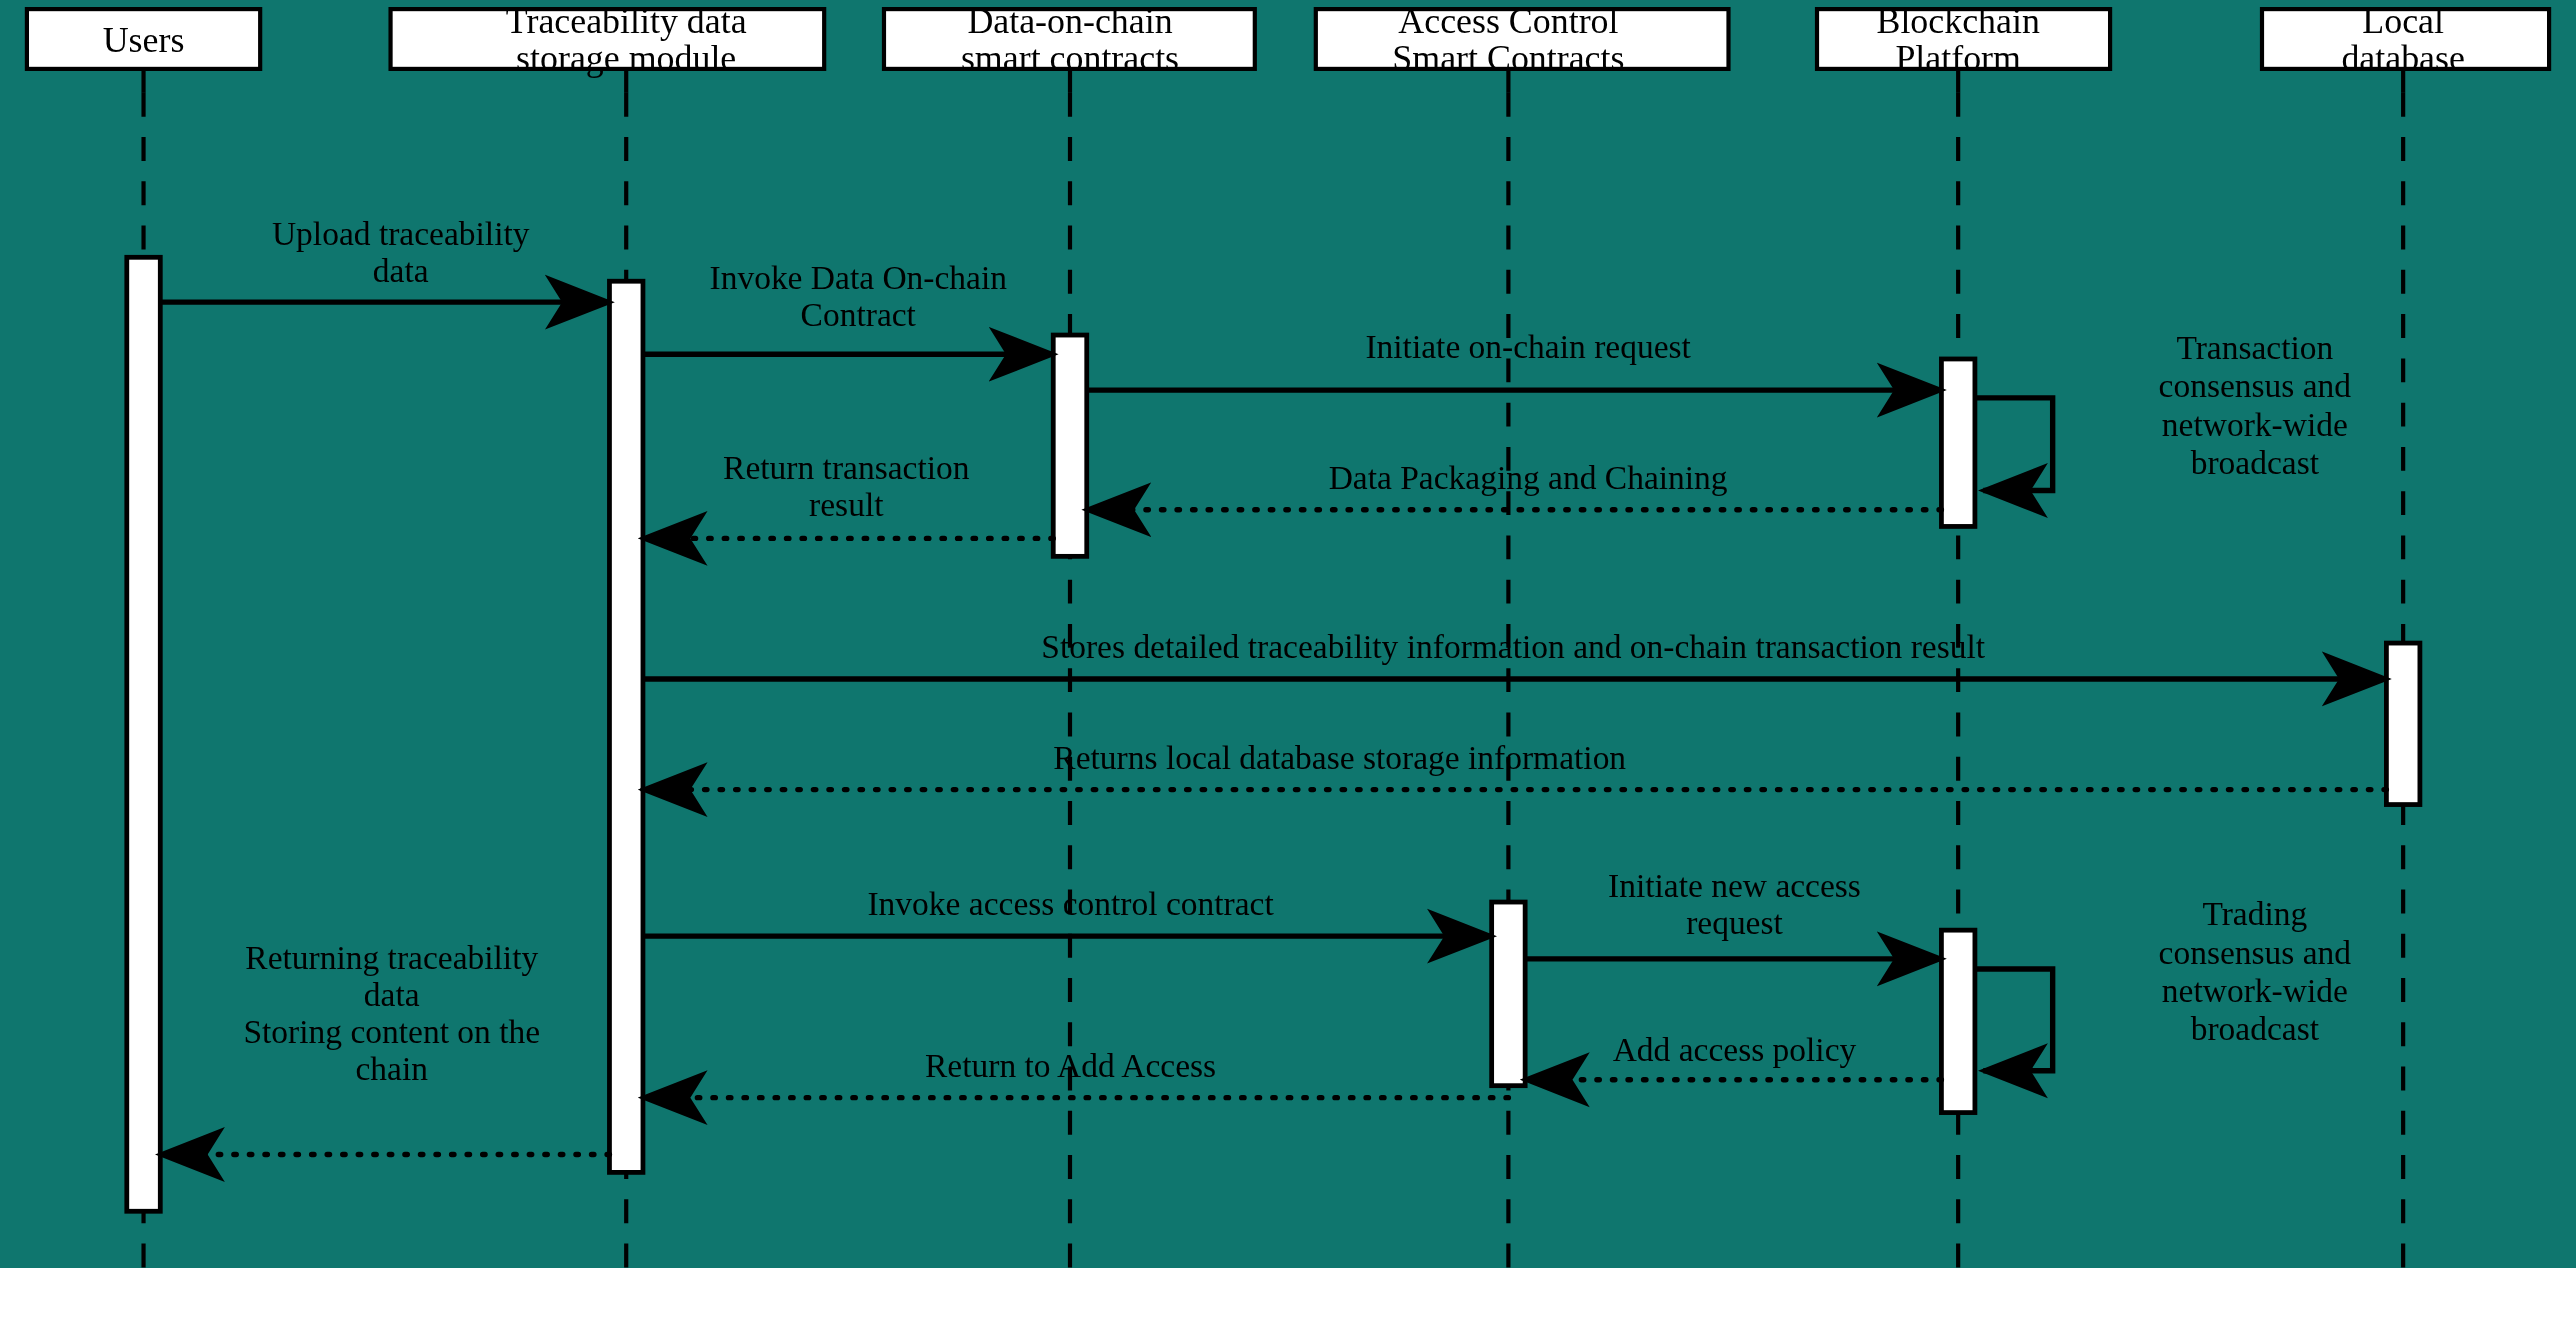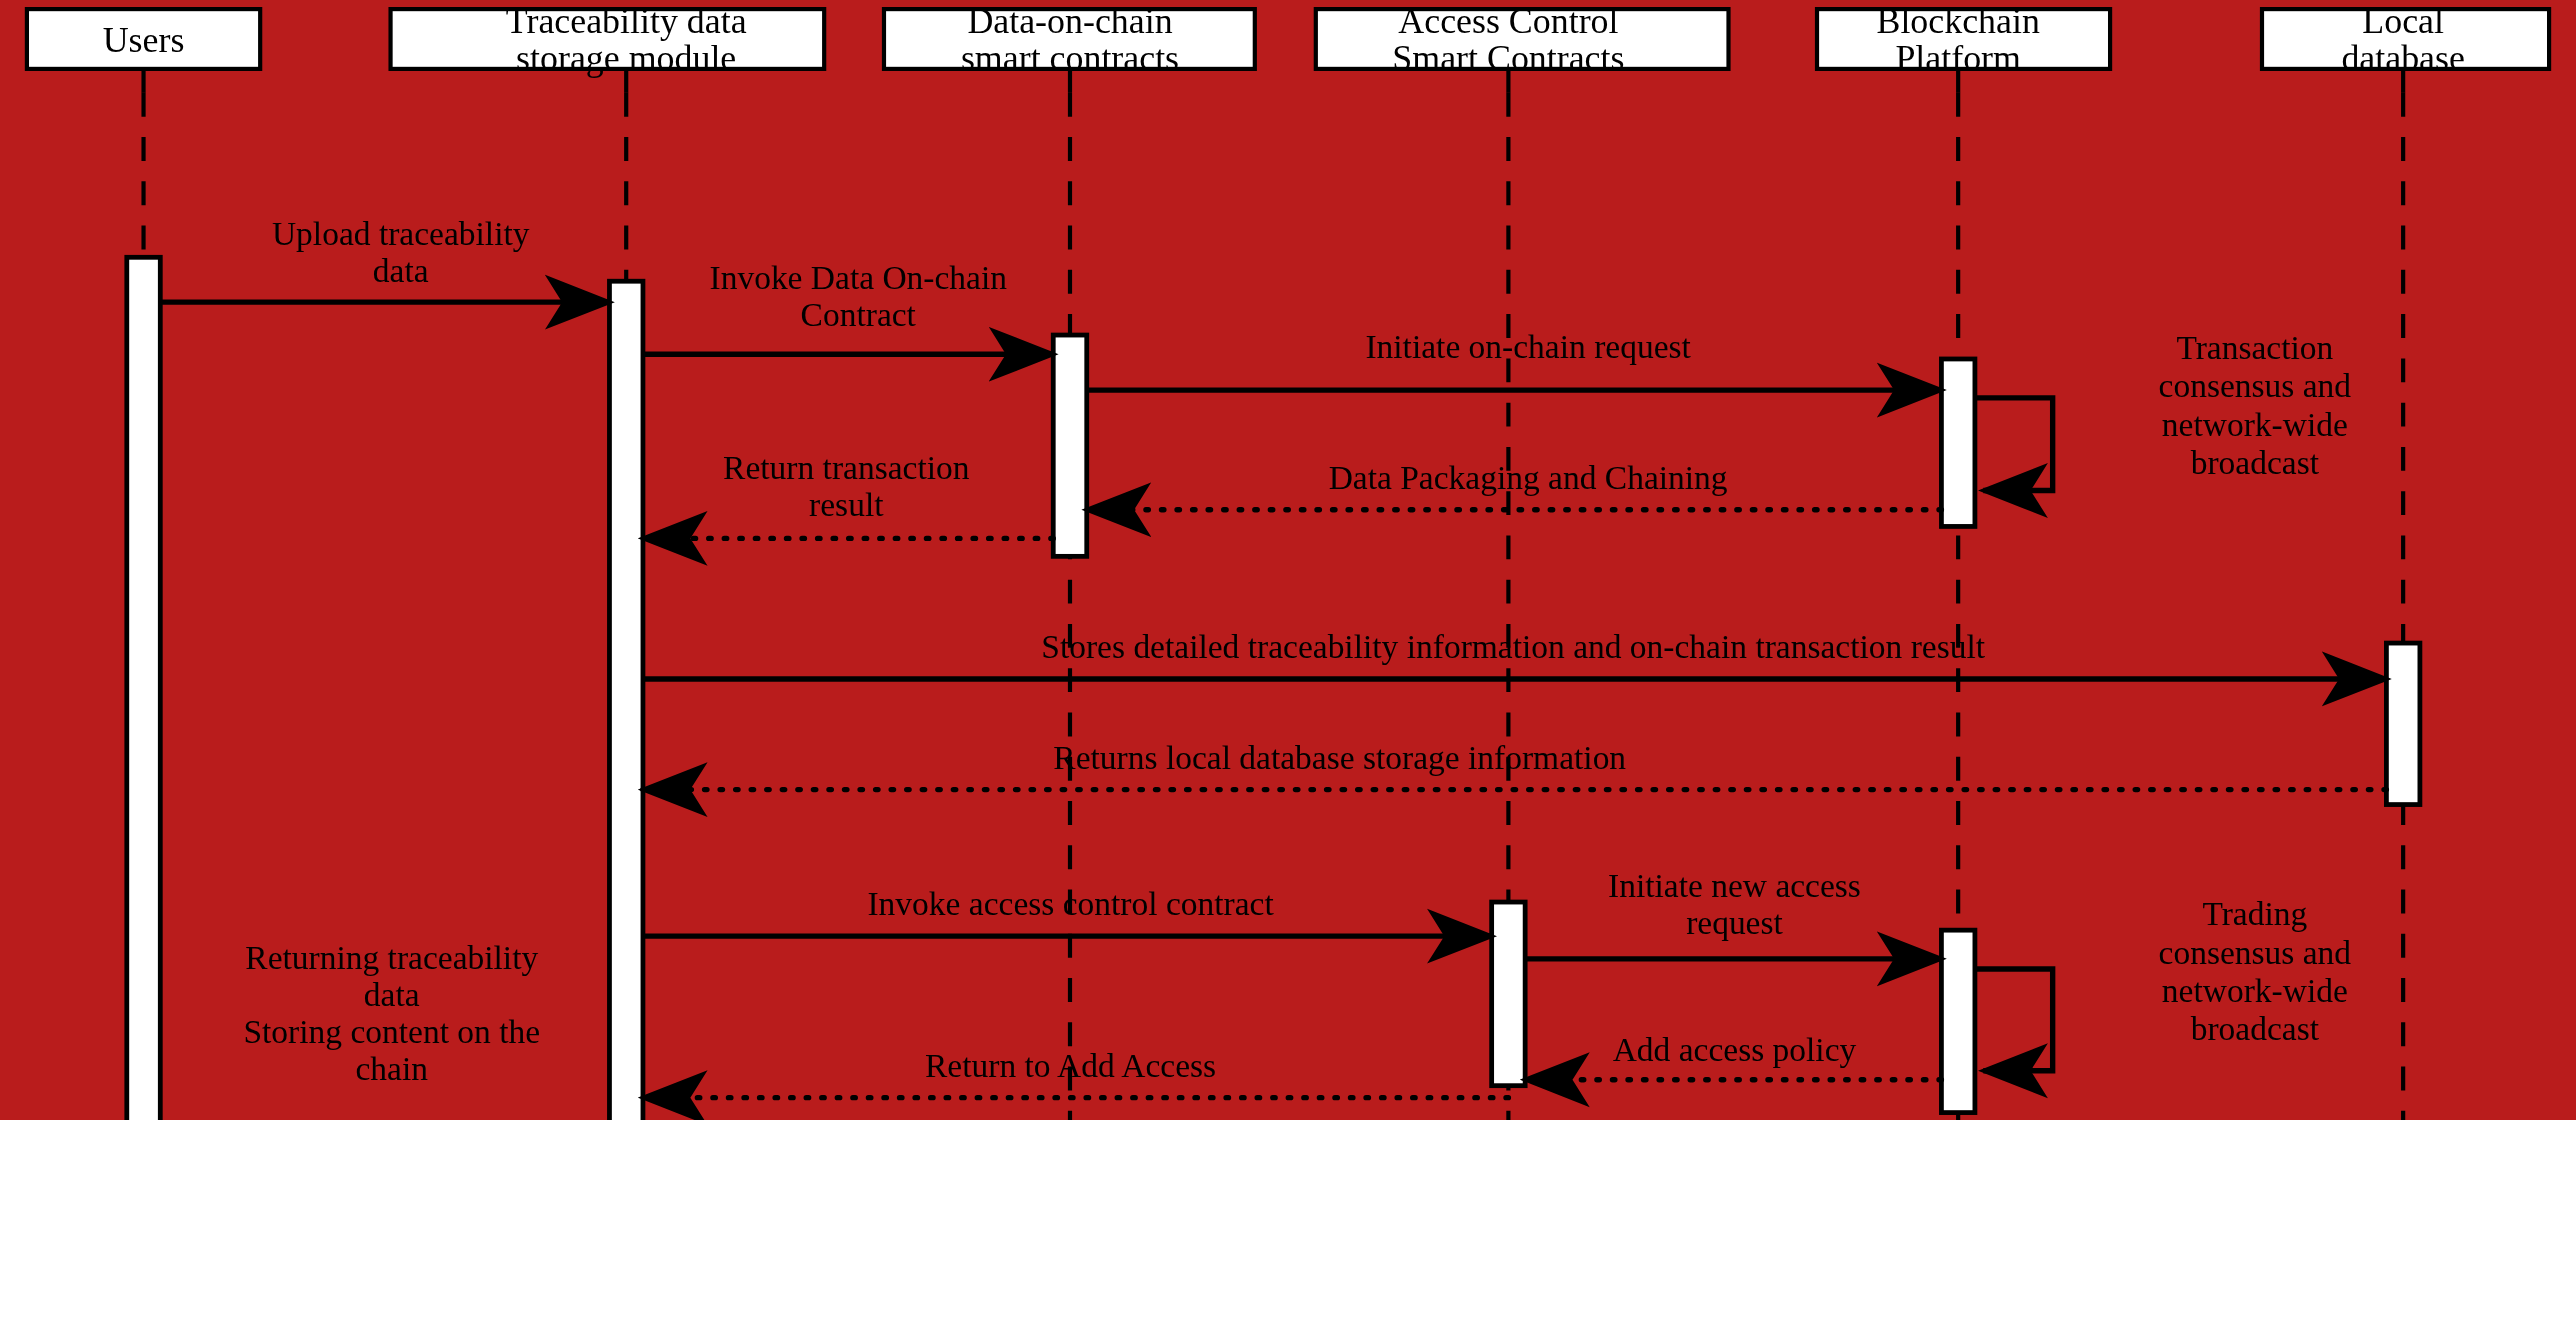--- a/index.html
+++ b/index.html
@@ -1,17 +1,17 @@
 <!DOCTYPE html>
 <html style="font-size:9.6px"><head>
 <meta charset="utf-8">
 <style>
   html,body{margin:0;padding:0;background:#ffffff;}
   body{font-family:"Liberation Serif", serif;}
-  #stage{position:relative;width:2576px;height:1120px;background:#b91c1c;overflow:hidden;}
+  #stage{position:relative;width:2576px;height:1268px;background:#0f766e;overflow:hidden;}
   svg{display:block;}
   .lf-box{fill:#ffffff;stroke:#000000;stroke-width:7;}
   .lf-line{stroke:#000000;stroke-width:7;fill:none;stroke-dasharray:40 34;}
   .lf-stub{stroke:#000000;stroke-width:7;fill:none;}
   .act{fill:#ffffff;stroke:#000000;stroke-width:8;}
   .msg-solid{stroke:#000000;stroke-width:9;fill:none;}
   .msg-dotted{stroke:#000000;stroke-width:9;fill:none;stroke-dasharray:4 22;stroke-linecap:round;}
   .selfloop{stroke:#000000;stroke-width:9;fill:none;}
   .ttl{font-family:"Liberation Serif", serif;font-size:60px;fill:#000;text-anchor:middle;}
   .lbl{font-family:"Liberation Serif", serif;font-size:56px;fill:#000;text-anchor:middle;}

